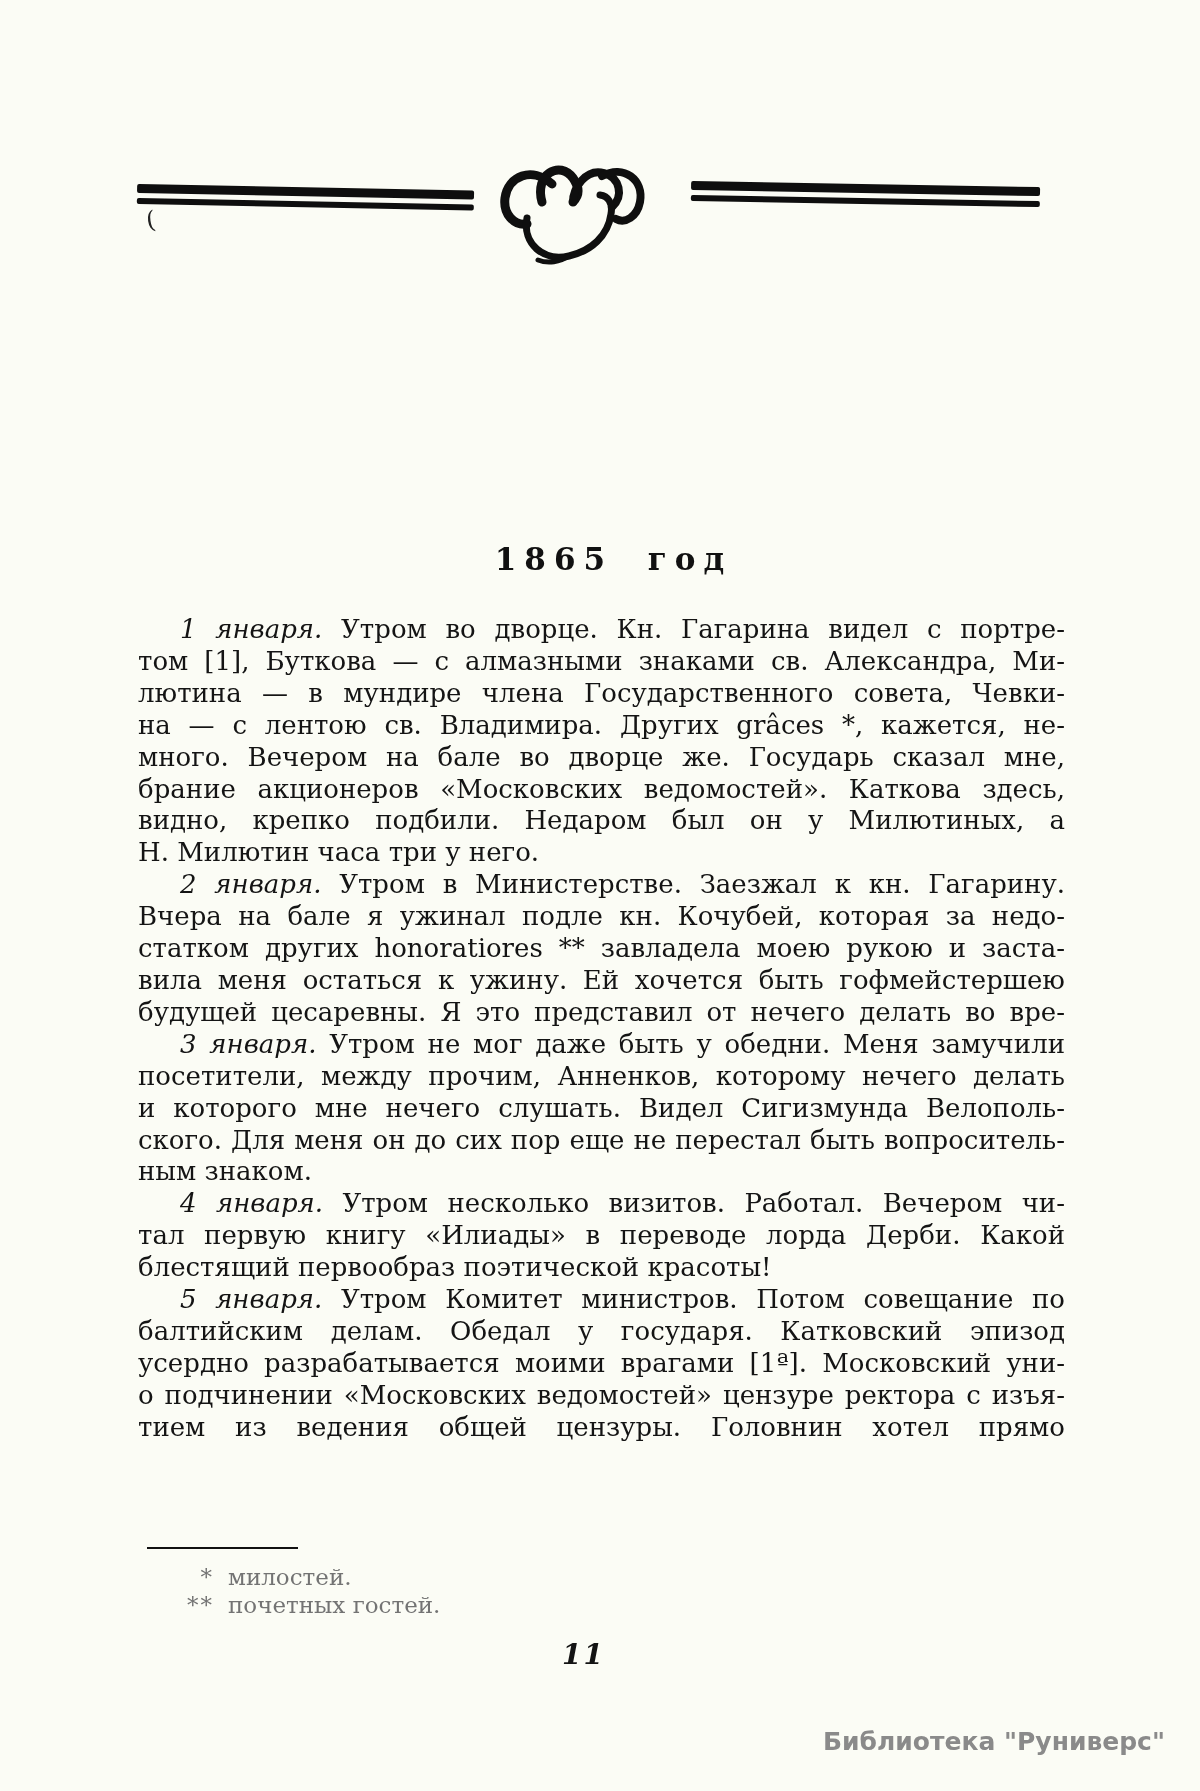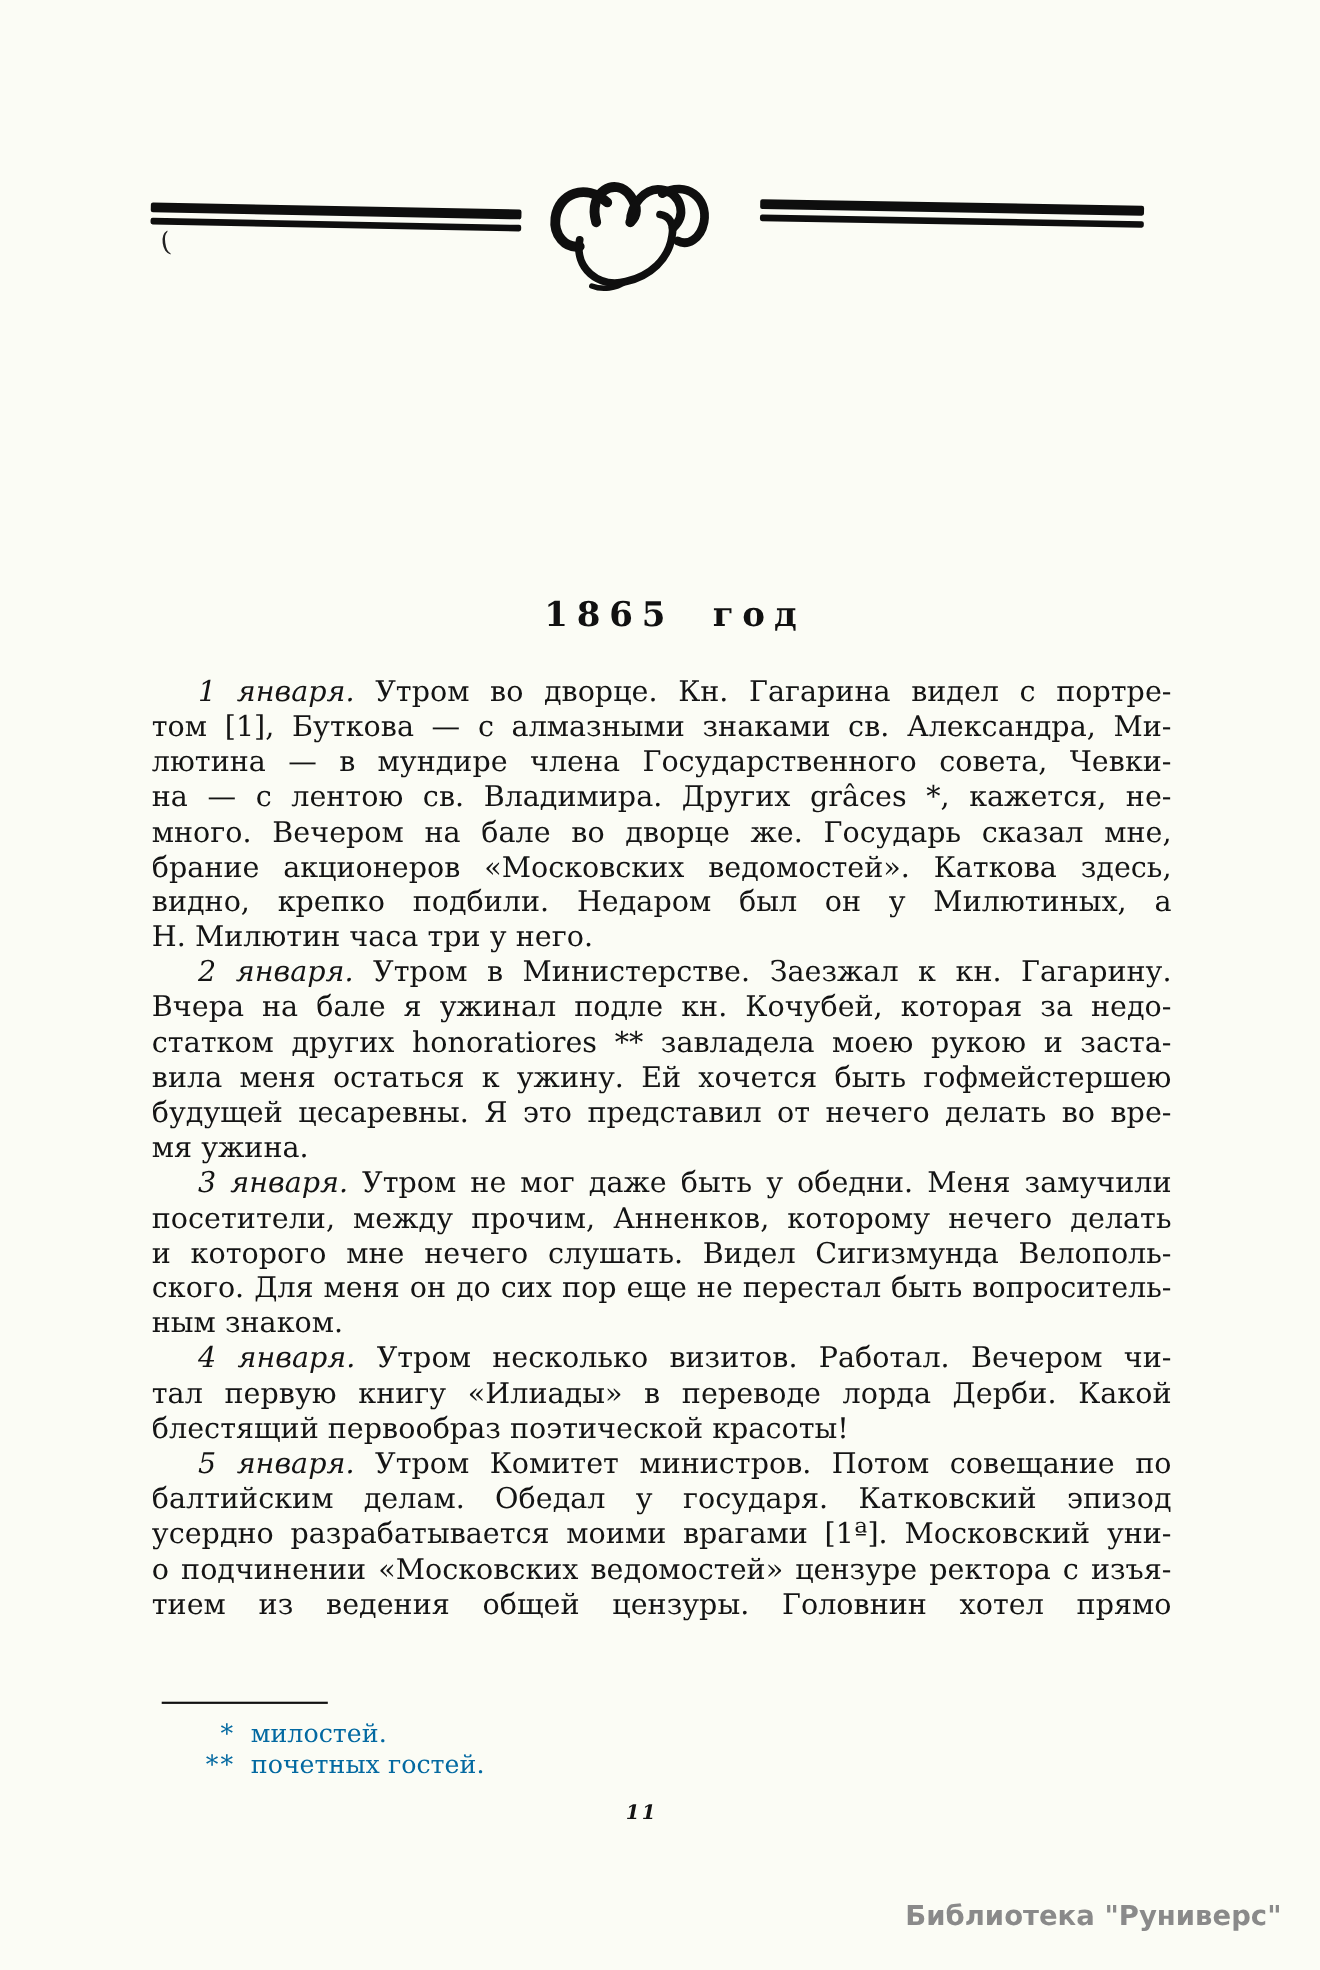--- a/index.html
+++ b/index.html
@@ -37,28 +37,28 @@
     color:#141414;
   }
   .line{white-space:normal;}
   .line.just{text-align:justify;text-align-last:justify;text-justify:inter-word;}
   .line.indent{text-indent:42px;}
   .date{font-style:italic;}
   
   .fn-rule{position:absolute;left:147px;top:1547px;width:151px;height:2px;background:#111;}
   .footnotes{
     position:absolute;left:138px;top:1563px;width:927px;
-    font-size:23px;line-height:28px;color:#0369a1;
+    font-size:23px;line-height:28px;color:#737373;
   }
   .fn-marker{display:inline-block;min-width:76px;text-align:right;padding-right:14px;letter-spacing:2px;}
   
   .page-number{
     position:absolute;left:120px;top:1638px;width:927px;
     text-align:center;
-    font-size:18px;font-weight:bold;font-style:italic;
+    font-size:28px;font-weight:bold;font-style:italic;
     letter-spacing:2px;color:#131313;
   }
   
   .watermark{
     position:absolute;left:823px;top:1727px;
     font-family:"DejaVu Sans","Liberation Sans",sans-serif;
     font-weight:bold;font-size:25px;color:#8a8a8a;
   }
 </style>
 </head>
@@ -95,21 +95,20 @@
       <div class="line just">на — с лентою св. Владимира. Других grâces *, кажется, не-</div>
       <div class="line just">много. Вечером на бале во дворце же. Государь сказал мне,</div>
       <div class="line just">брание акционеров «Московских ведомостей». Каткова здесь,</div>
       <div class="line just">видно, крепко подбили. Недаром был он у Милютиных, а</div>
       <div class="line">Н. Милютин часа три у него.</div>
       <div class="line just indent"><span class="date">2 января.</span> Утром в Министерстве. Заезжал к кн. Гагарину.</div>
       <div class="line just">Вчера на бале я ужинал подле кн. Кочубей, которая за недо-</div>
       <div class="line just">статком других honoratiores ** завладела моею рукою и заста-</div>
       <div class="line just">вила меня остаться к ужину. Ей хочется быть гофмейстершею</div>
       <div class="line just">будущей цесаревны. Я это представил от нечего делать во вре-</div>
-      <div class="line">мя ужина.</div>
       <div class="line just indent"><span class="date">3 января.</span> Утром не мог даже быть у обедни. Меня замучили</div>
       <div class="line just">посетители, между прочим, Анненков, которому нечего делать</div>
       <div class="line just">и которого мне нечего слушать. Видел Сигизмунда Велополь-</div>
       <div class="line just">ского. Для меня он до сих пор еще не перестал быть вопроситель-</div>
       <div class="line">ным знаком.</div>
       <div class="line just indent"><span class="date">4 января.</span> Утром несколько визитов. Работал. Вечером чи-</div>
       <div class="line just">тал первую книгу «Илиады» в переводе лорда Дерби. Какой</div>
       <div class="line">блестящий первообраз поэтической красоты!</div>
       <div class="line just indent"><span class="date">5 января.</span> Утром Комитет министров. Потом совещание по</div>
       <div class="line just">балтийским делам. Обедал у государя. Катковский эпизод</div>

